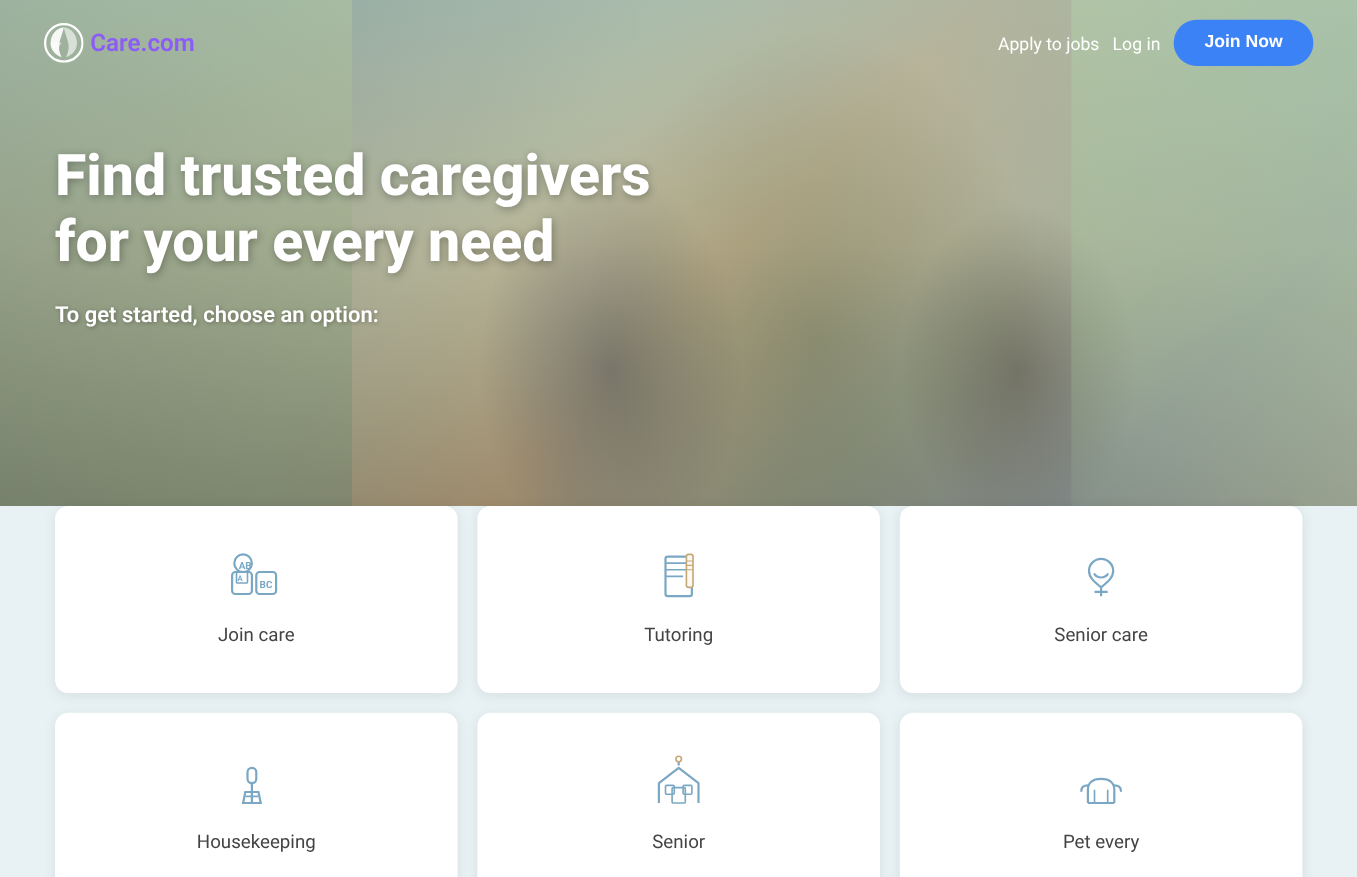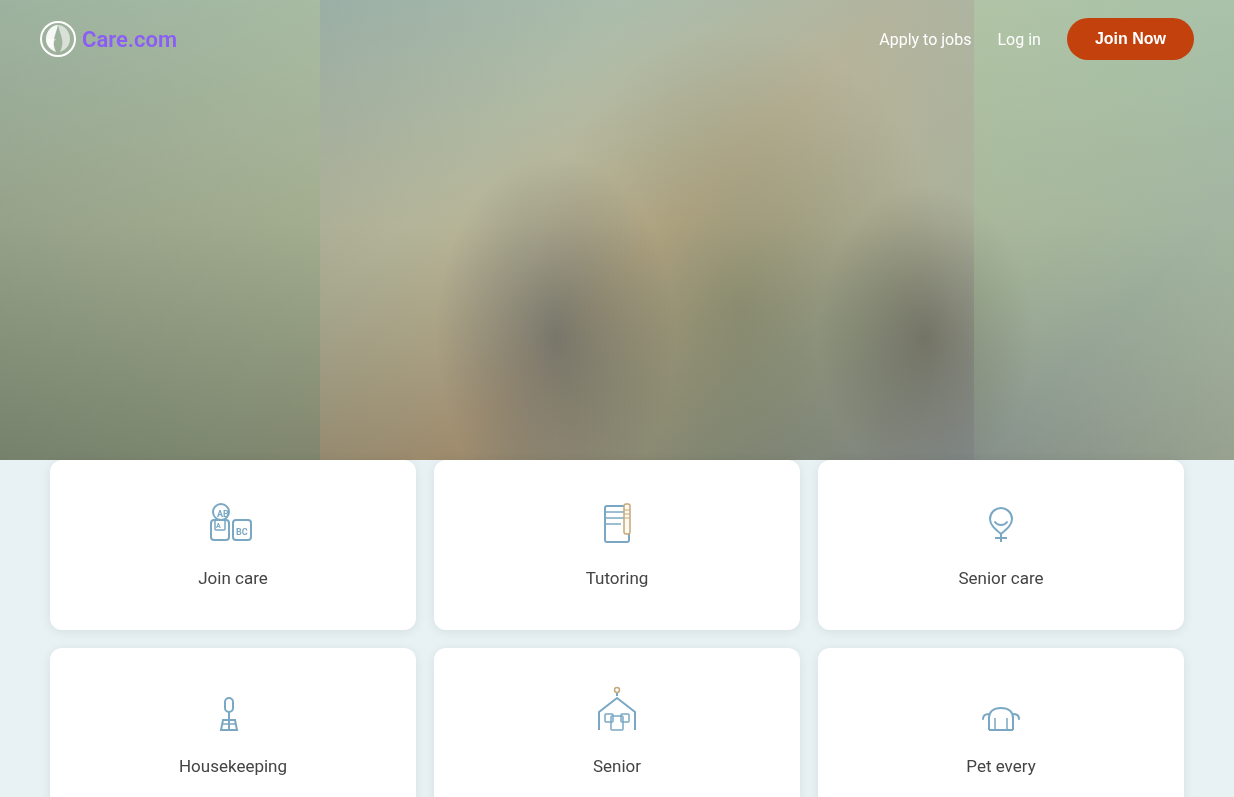--- a/index.html
+++ b/index.html
@@ -24,31 +24,31 @@
       font-weight: 600;
       text-decoration: none;
     }
     .logo-icon {
       width: 36px;
       height: 36px;
     }
     .nav-right {
       display: flex;
       align-items: center;
-      gap: 26px;
+      gap: 12px;
     }
     .nav-link {
       color: white;
       font-size: 16px;
       text-decoration: none;
       cursor: pointer;
       font-weight: 400;
     }
     .join-btn {
-      background: #c2410c;
+      background: #3b82f6;
       color: white;
       border: none;
       border-radius: 30px;
       padding: 12px 28px;
       font-size: 16px;
       font-weight: 600;
       cursor: pointer;
     }
 
     
@@ -196,20 +196,24 @@
       </svg>
       <span>Care.com</span>
     </a>
     <div class="nav-right">
       <a class="nav-link">Apply to jobs</a>
       <a class="nav-link">Log in</a>
       <button class="join-btn">Join Now</button>
     </div>
   </div>
 
+  <div class="hero-content">
+    <h1 class="hero-title">Find trusted caregivers for your every need</h1>
+    <p class="hero-subtitle">To get started, choose an option:</p>
+  </div>
 </div>
 
 <div class="cards-section">
 
   <div class="cards-row">
 
     <div class="card">
       <div class="card-icon">
         <svg width="52" height="52" viewBox="0 0 52 52" fill="none">
           <rect x="4" y="22" width="18" height="20" rx="3" stroke="#7aa8c4" stroke-width="2" fill="none"></rect>

